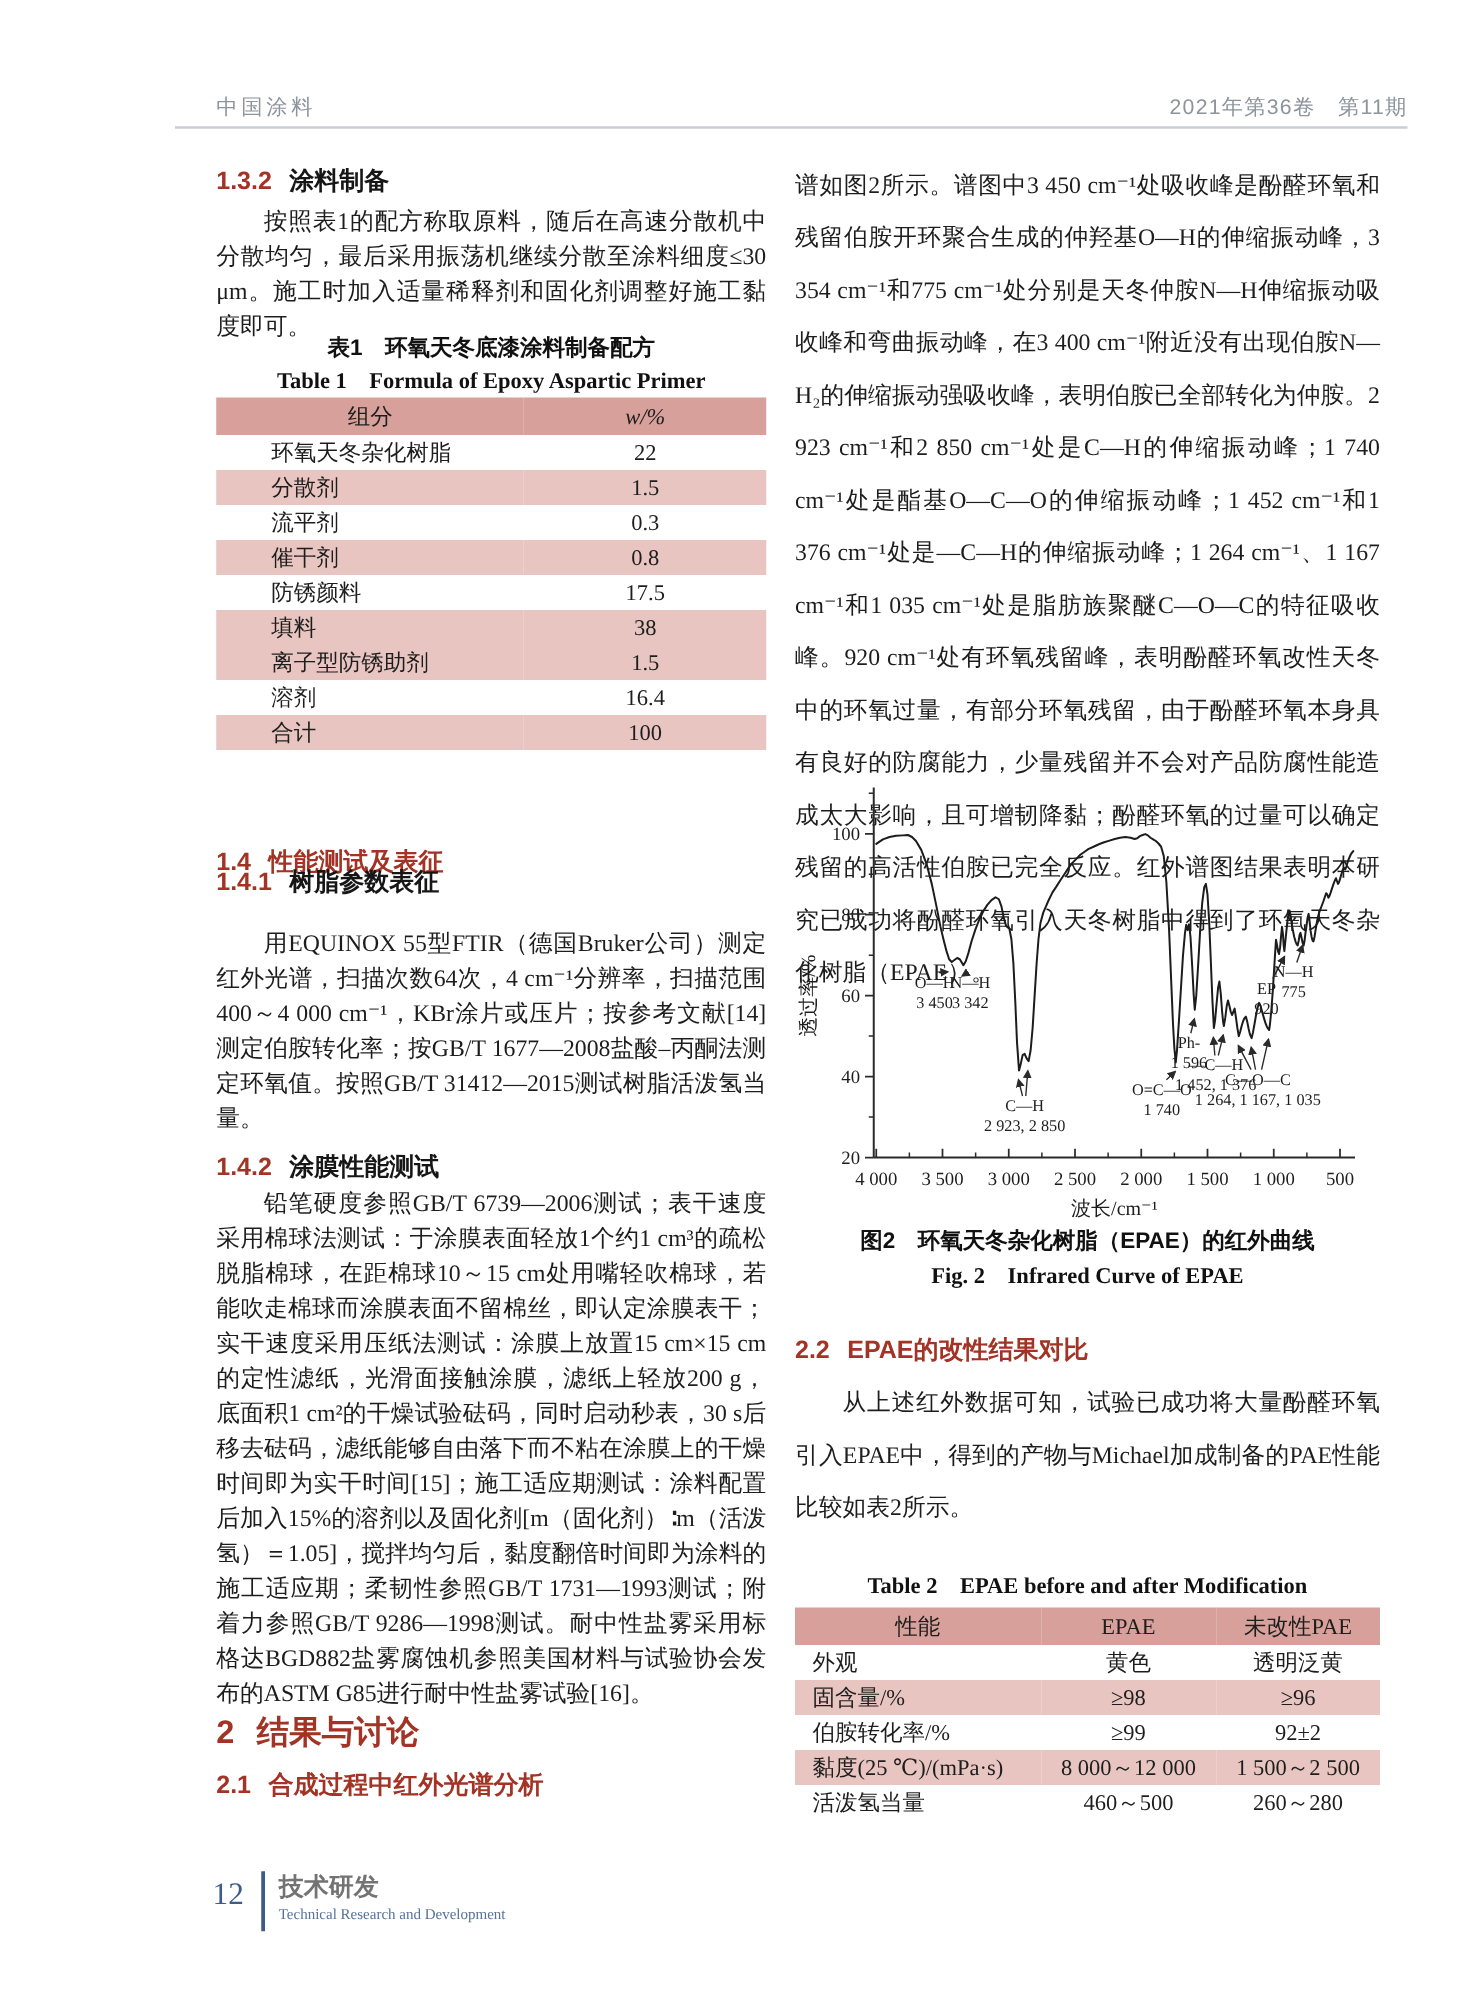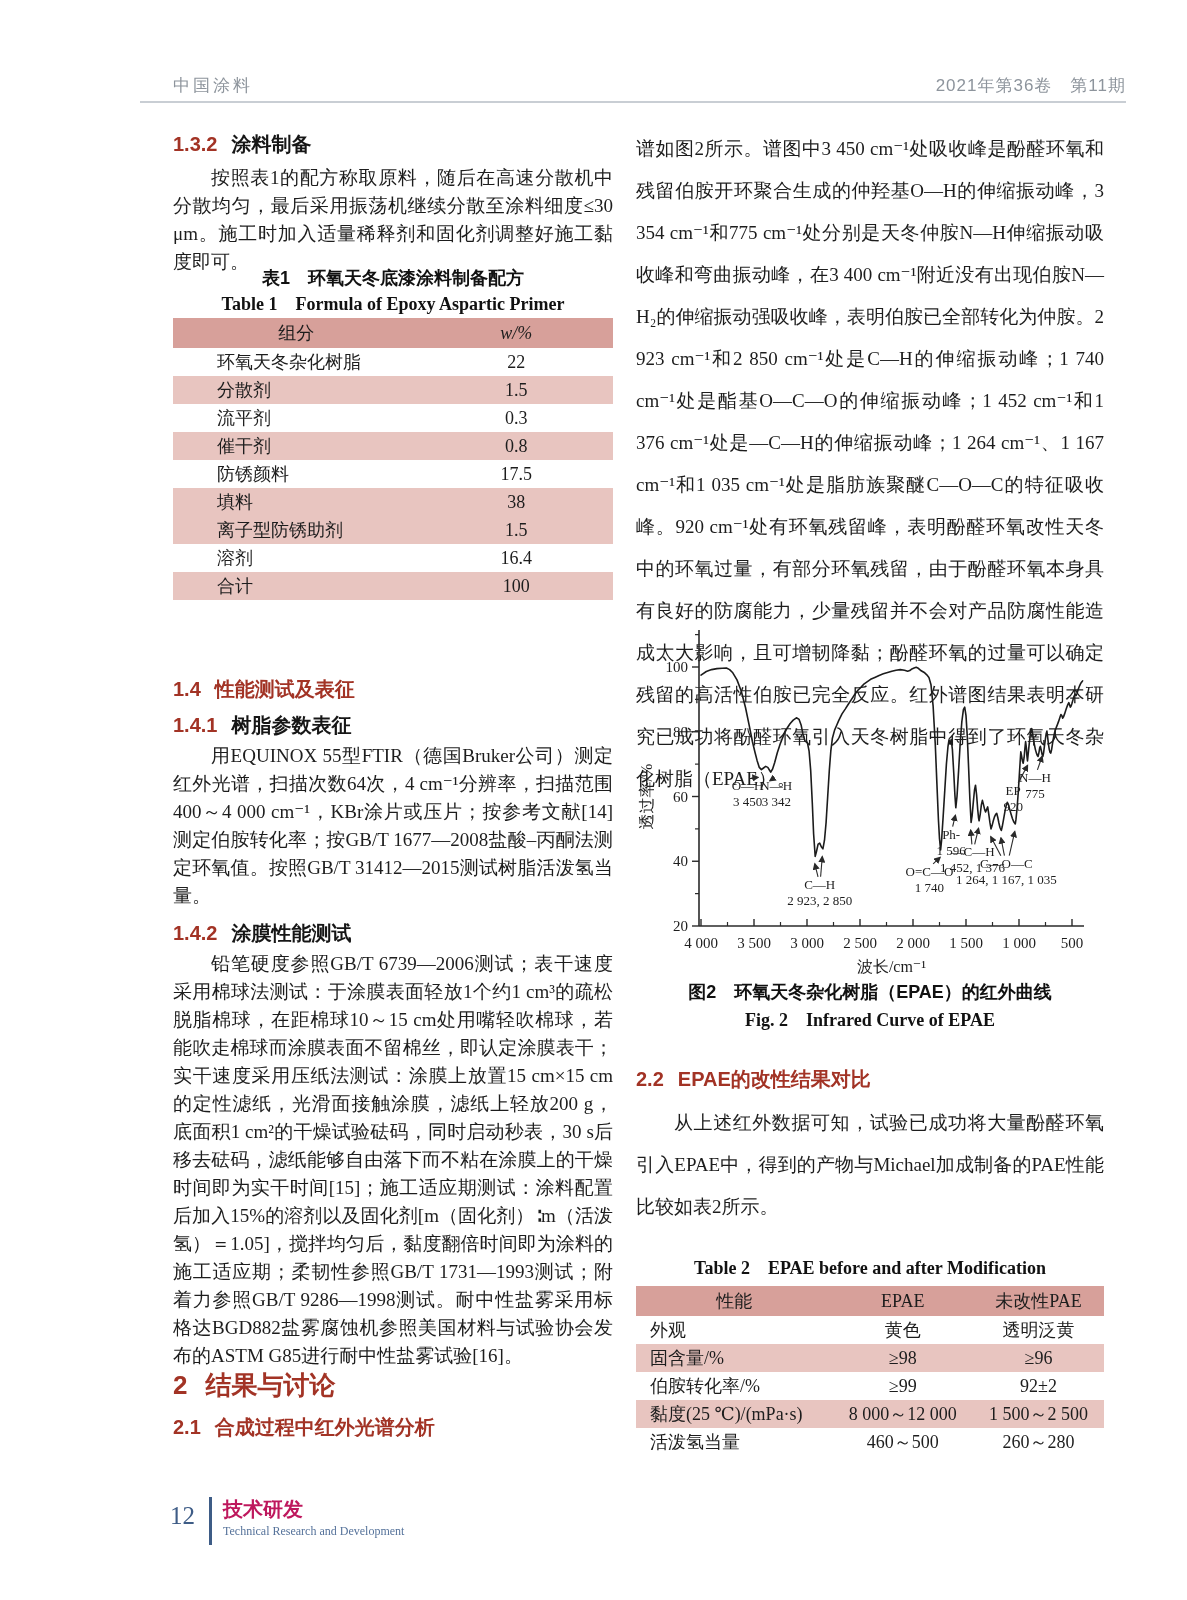--- a/index.html
+++ b/index.html
@@ -36,21 +36,21 @@
   #table2 td:first-child{text-align:left;padding-left:14px;}
   .ital{font-style:italic;}
   
   svg text{font-family:"Liberation Serif","DejaVu Serif",serif;fill:#1d1d1d;}
   .tick-label{font-size:15px;}
   .ann{font-size:13px;}
   .axlabel{font-size:16px;}
   
   .foot-num{font-size:25px;color:#3e5c86;}
   .foot-bar{width:3px;background:#3e5c86;}
-  .foot-cn{font-family:"Liberation Sans","DejaVu Sans",sans-serif;font-size:20px;font-weight:700;color:#be185d;}
+  .foot-cn{font-family:"Liberation Sans","DejaVu Sans",sans-serif;font-size:20px;font-weight:700;color:#737373;}
   .foot-en{font-size:12px;color:#55729a;}
 </style>
 </head>
 <body>
 
 <div class="page">
 
   <div class="abs hdr" style="left:133px;top:74px;">中国涂料</div>
   <div class="abs hdr" style="right:101px;top:74px;letter-spacing:1px;">2021年第36卷　第11期</div>
   <div class="abs hdr-rule" style="left:100px;top:101px;width:986px;"></div>
@@ -109,21 +109,21 @@
         <tr class="alt">
           <td>合计</td>
           <td>100</td>
         </tr>
       </tbody>
   </table>
 
   <div class="abs h2" style="left:133px;top:676px;">
     <span class="num">1.4</span><span>性能测试及表征</span>
   </div>
-  <div class="abs h3" style="left:133px;top:712px;">
+  <div class="abs h3" style="left:133px;top:692px;">
     <span class="num">1.4.1</span><span class="ttl">树脂参数表征</span>
   </div>
   <div class="abs para ind" style="left:133px;top:742px;">用EQUINOX 55型FTIR（德国Bruker公司）测定红外光谱，扫描次数64次，4 cm⁻¹分辨率，扫描范围400～4 000 cm⁻¹，KBr涂片或压片；按参考文献[14]测定伯胺转化率；按GB/T 1677—2008盐酸–丙酮法测定环氧值。按照GB/T 31412—2015测试树脂活泼氢当量。</div>
 
   <div class="abs h3" style="left:133px;top:920px;">
     <span class="num">1.4.2</span><span class="ttl">涂膜性能测试</span>
   </div>
   <div class="abs para ind" style="left:133px;top:950px;">铅笔硬度参照GB/T 6739—2006测试；表干速度采用棉球法测试：于涂膜表面轻放1个约1 cm³的疏松脱脂棉球，在距棉球10～15 cm处用嘴轻吹棉球，若能吹走棉球而涂膜表面不留棉丝，即认定涂膜表干；实干速度采用压纸法测试：涂膜上放置15 cm×15 cm的定性滤纸，光滑面接触涂膜，滤纸上轻放200 g，底面积1 cm²的干燥试验砝码，同时启动秒表，30 s后移去砝码，滤纸能够自由落下而不粘在涂膜上的干燥时间即为实干时间[15]；施工适应期测试：涂料配置后加入15%的溶剂以及固化剂[m（固化剂）∶m（活泼氢）＝1.05]，搅拌均匀后，黏度翻倍时间即为涂料的施工适应期；柔韧性参照GB/T 1731—1993测试；附着力参照GB/T 9286—1998测试。耐中性盐雾采用标格达BGD882盐雾腐蚀机参照美国材料与试验协会发布的ASTM G85进行耐中性盐雾试验[16]。</div>
 
   <div class="abs h1" style="left:133px;top:1368px;">

